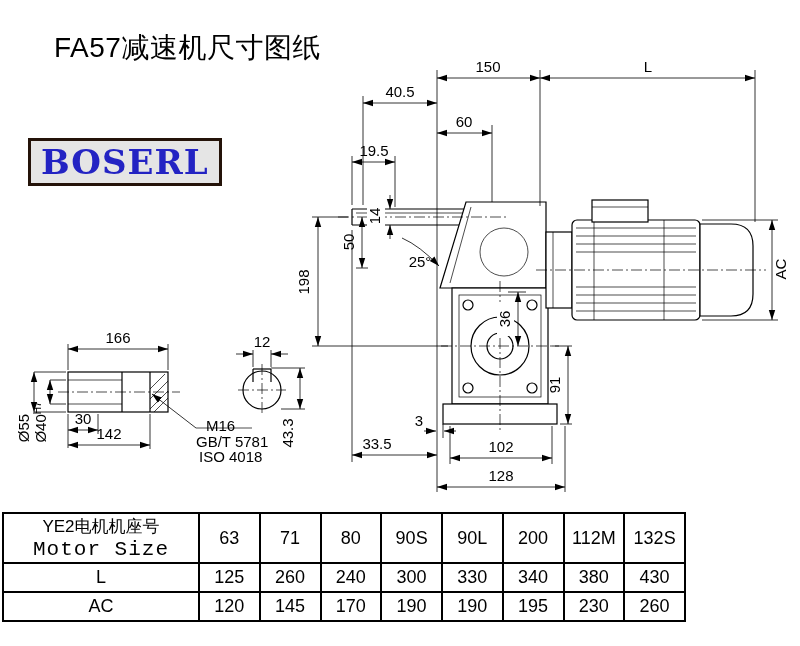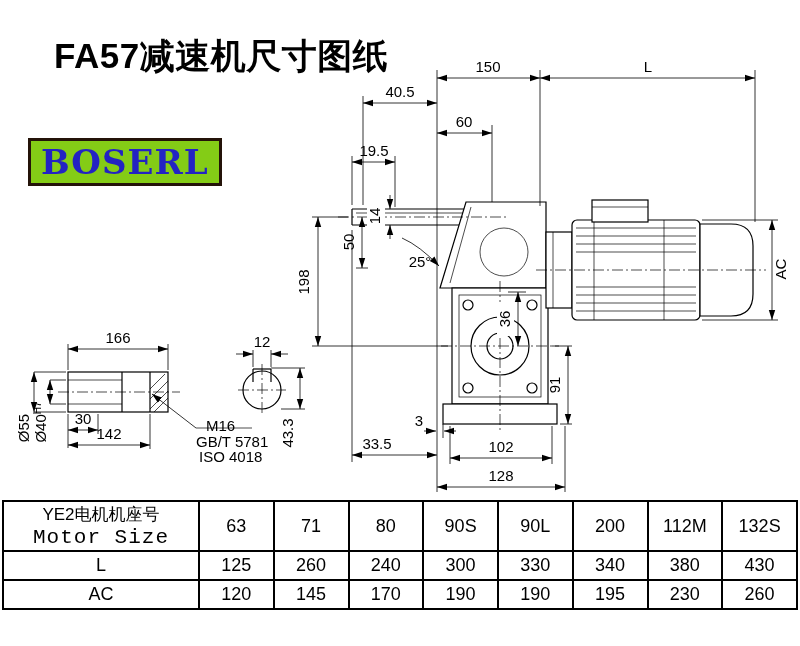--- a/index.html
+++ b/index.html
@@ -1,28 +1,28 @@
 <!DOCTYPE html>
 <html><head>
 <meta charset="utf-8">
 <style>
   html,body{margin:0;padding:0;width:800px;height:646px;background:#fff;overflow:hidden}
   body{font-family:"Liberation Sans","DejaVu Sans",sans-serif;color:#000;position:relative}
-  .title{position:absolute;left:54px;top:10px;font-size:35px;font-weight:bold;letter-spacing:.5px;white-space:nowrap}
-  .logo{position:absolute;left:28px;top:138px;min-width:150px;height:48px;border:3px solid #241309;background:#84cc16;display:flex;align-items:center;justify-content:center;padding:0 10px;box-sizing:border-box}
+  .title{position:absolute;left:54px;top:10px;font-size:28px;font-weight:normal;letter-spacing:.5px;white-space:nowrap}
+  .logo{position:absolute;left:28px;top:138px;min-width:150px;height:48px;border:3px solid #241309;background:#e5e5e5;display:flex;align-items:center;justify-content:center;padding:0 10px;box-sizing:border-box}
   .logo-text{font-family:"DejaVu Serif","Liberation Serif",serif;font-weight:bold;font-size:34px;line-height:1;color:#2323c3;letter-spacing:1px}
   .drawing{position:absolute;left:0;top:0}
   .ln{stroke:#000;stroke-width:1.2;fill:none}
   .lt{stroke:#000;stroke-width:.7;fill:none}
   .fillw{stroke:#000;stroke-width:1.2;fill:#fff}
   .cl{stroke:#000;stroke-width:.7;fill:none;stroke-dasharray:11 3 2 3}
   .ext,.dml{stroke:#000;stroke-width:.8;fill:none}
   .dim{font-size:15px;fill:#000;text-anchor:middle;font-family:"Liberation Sans","DejaVu Sans",sans-serif}
   .dim.start{text-anchor:start}
-  .spec-table{position:absolute;left:2px;top:500px;width:796px;border-collapse:collapse;table-layout:fixed;text-align:center}
+  .spec-table{position:absolute;left:2px;top:512px;width:684px;border-collapse:collapse;table-layout:fixed;text-align:center}
   .spec-table th,.spec-table td{border:2px solid #000;font-weight:normal;padding:0;font-size:18px;vertical-align:middle}
   .spec-table tr.hdr{height:50px}
   .spec-table tr.r{height:29px}
   .hdr-cn{font-size:17px}
   .hdr-en{font-family:Liberation Mono, monospace;font-size:21px;letter-spacing:1px}
 </style>
 </head>
 <body>
 
 <h1 class="title">FA57减速机尺寸图纸</h1>

